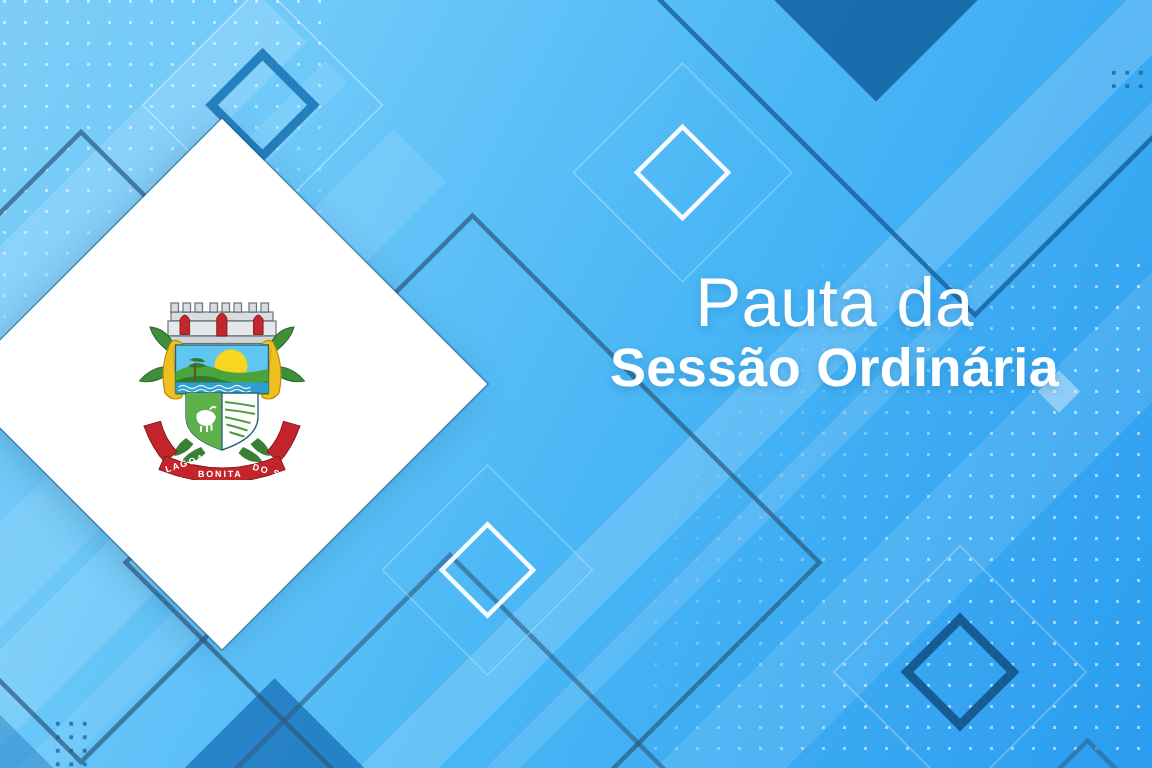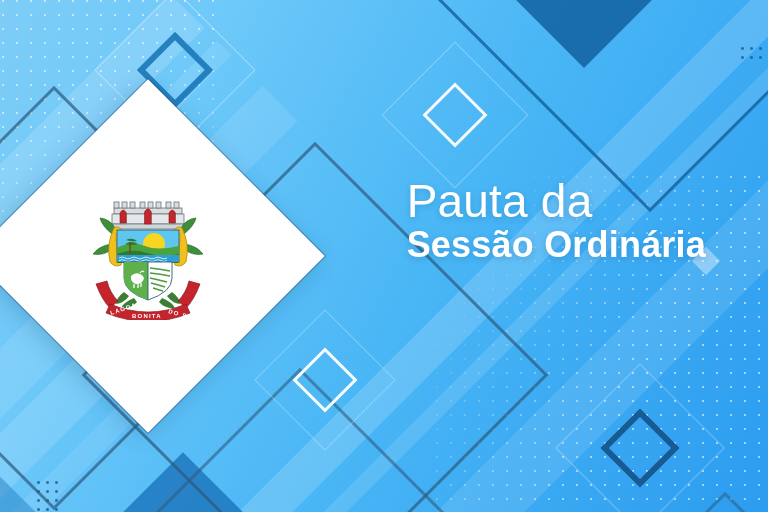--- a/index.html
+++ b/index.html
@@ -155,21 +155,21 @@
   }
   #emblem-inner{
     position:absolute;inset:0;transform:rotate(-45deg);
     display:flex;align-items:center;justify-content:center;
   }
   #coat-of-arms{width:128px;height:128px;display:block;}
 
   
   #title-block{
     position:absolute;right:62px;top:178px;
-    text-align:left;color:#ffffff;
+    text-align:center;color:#ffffff;
     line-height:1.02;
     text-shadow:0 2px 6px rgba(10,70,125,.22);
   }
   #title-line1{font-size:46px;font-weight:400;letter-spacing:.2px;display:block;}
   #title-line2{font-size:36px;font-weight:700;letter-spacing:.2px;display:block;margin-top:2px;}
 
   #title-marker{
     position:absolute;right:52px;top:251px;width:20px;height:20px;
     background:rgba(255,255,255,.38);transform:rotate(45deg);
   }

